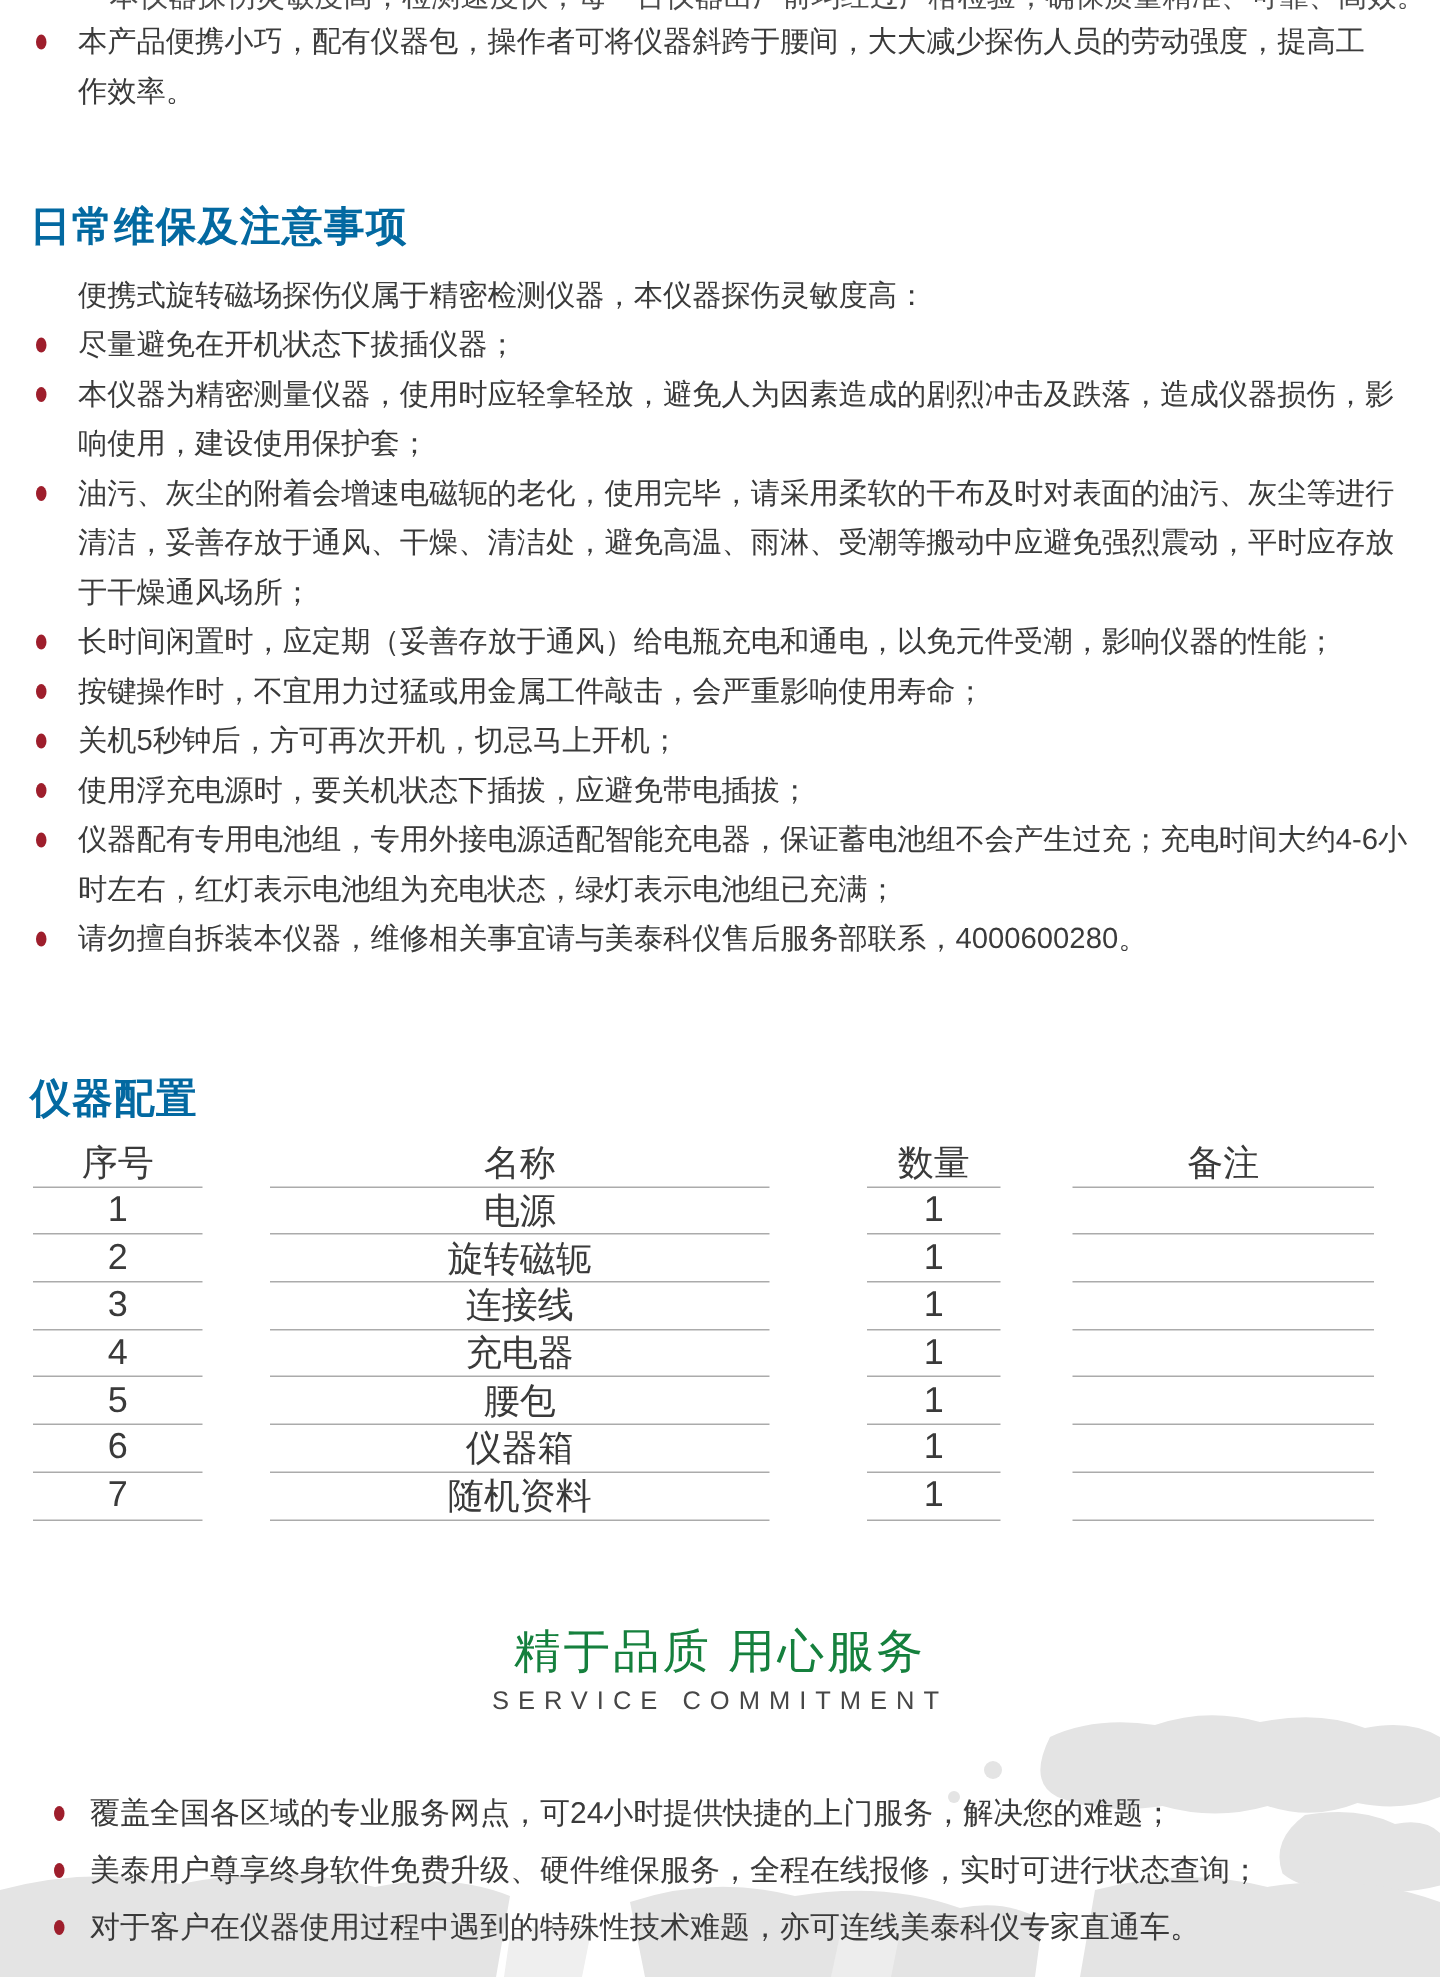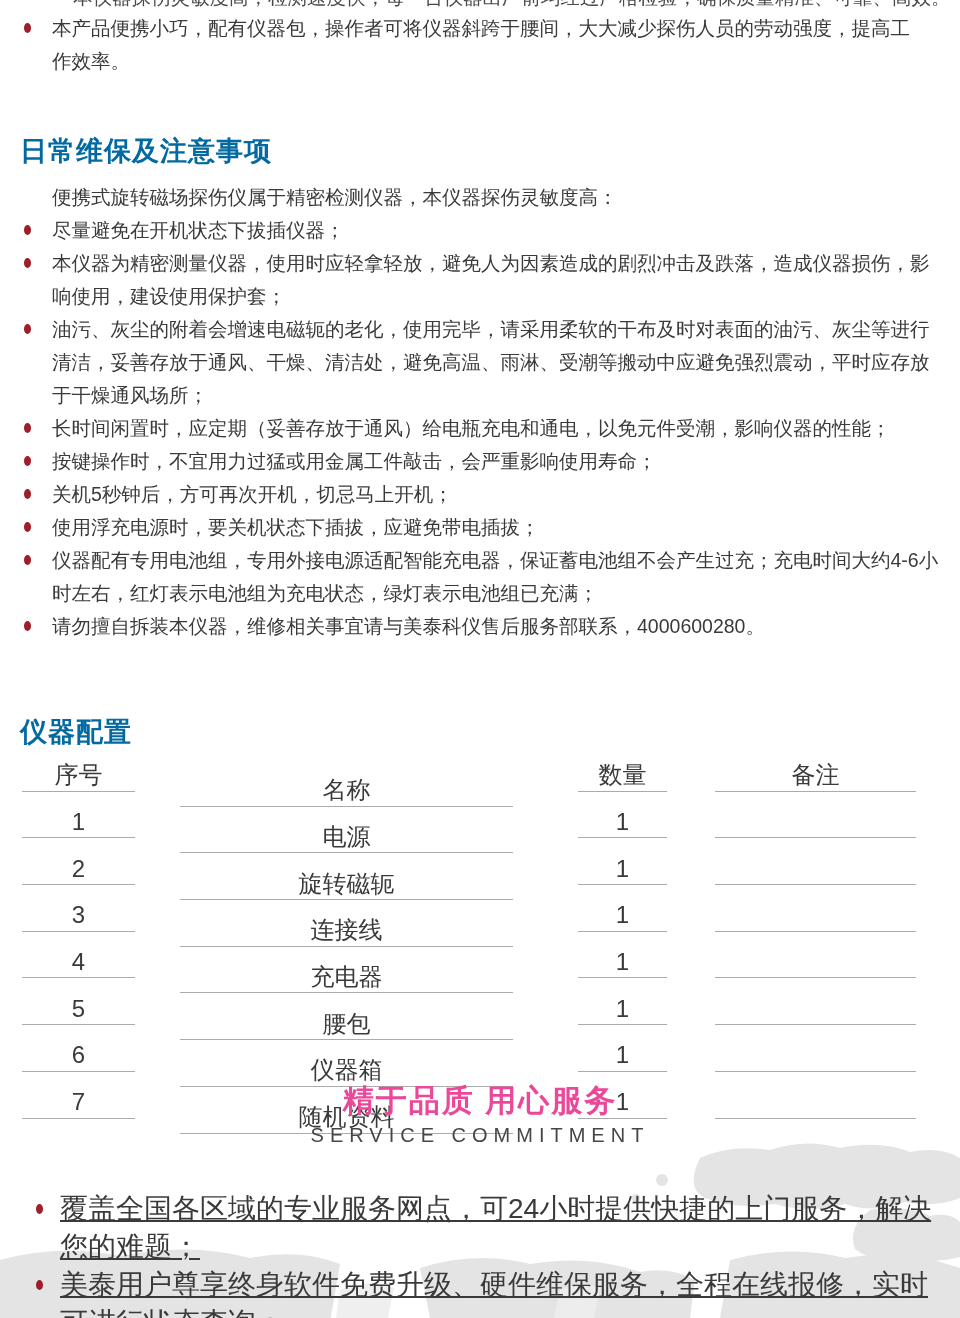--- a/index.html
+++ b/index.html
@@ -32,40 +32,40 @@
 
   #cfg-title{ top:714px; }
   
   #cfg-table{ position:absolute; top:760px; left:0; width:960px; font-size:24px; }
   .t-row{ display:flex; margin-left:22px; }
   .t-cell{
     height:31.7px; display:flex; align-items:center; justify-content:center;
     border-bottom:1px solid #ababab; text-align:center;
   }
   .c1{ width:113px; margin-right:45px; }
-  .c2{ width:333px; margin-right:65px;margin-top:15px; }
+  .c2{ width:333px; margin-right:65px; }
   .c3{ width:89px;  margin-right:48px; }
   .c4{ width:201px; }
 
   
   #slogan{
     position:absolute; top:1080px; left:0; width:960px; text-align:center;
-    color:#ec4899; font-size:31px; font-weight:bold; letter-spacing:2px;
+    color:#15803d; font-size:31px; font-weight:normal; letter-spacing:2px;
   }
   #subtitle{
     position:absolute; top:1124px; left:0; width:960px; text-align:center;
-    color:#464646; font-size:20px; letter-spacing:6px; font-weight:normal;
+    color:#464646; font-size:17px; letter-spacing:6px; font-weight:normal;
   }
 
   
   #map-bg{ position:absolute; top:1140px; left:0; width:960px; height:178px; pointer-events:none; }
 
   
   #service-list{ position:absolute; top:1190px; left:30px; width:910px; }
-  #service-list .b-item{ padding-left:30px; font-size:28px; line-height:38px;text-decoration:underline; }
+  #service-list .b-item{ padding-left:30px; font-size:20px; line-height:38px; }
   #service-list .b-item .dot{ left:6px; top:14px; }
 </style>
 </head>
 <body>
 
 <div class="top-clip">
   <div class="inner">本仪器探伤灵敏度高，检测速度快，每一台仪器出厂前均经过严格检验，确保质量精准、可靠、高效。</div>
 </div>
 
 <div class="b-item lead-item">
@@ -154,14 +154,14 @@
     <path d="M420,128 q55,-18 110,-4 q60,-10 110,8 q30,-6 55,8 l-5,38 L430,178 z"></path>
     <path d="M730,120 q60,-16 115,-2 q60,-10 115,10 l0,50 L720,178 z"></path>
     <path d="M560,150 q20,-10 40,-2 l-6,30 l-40,0 z" fill="#ededed"></path>
     <path d="M340,150 q26,-12 54,-2 l-6,30 l-52,0 z" fill="#efefef"></path>
   </g>
 </svg>
 
 <ul id="service-list">
   <li class="b-item"><span class="dot"></span><span>覆盖全国各区域的专业服务网点，可24小时提供快捷的上门服务，解决您的难题；</span></li>
   <li class="b-item"><span class="dot"></span><span>美泰用户尊享终身软件免费升级、硬件维保服务，全程在线报修，实时可进行状态查询；</span></li>
-  <li class="b-item"><span class="dot"></span></li>
+  <li class="b-item"><span class="dot"></span><span>对于客户在仪器使用过程中遇到的特殊性技术难题，亦可连线美泰科仪专家直通车。</span></li>
 </ul>
 
 </body></html>

